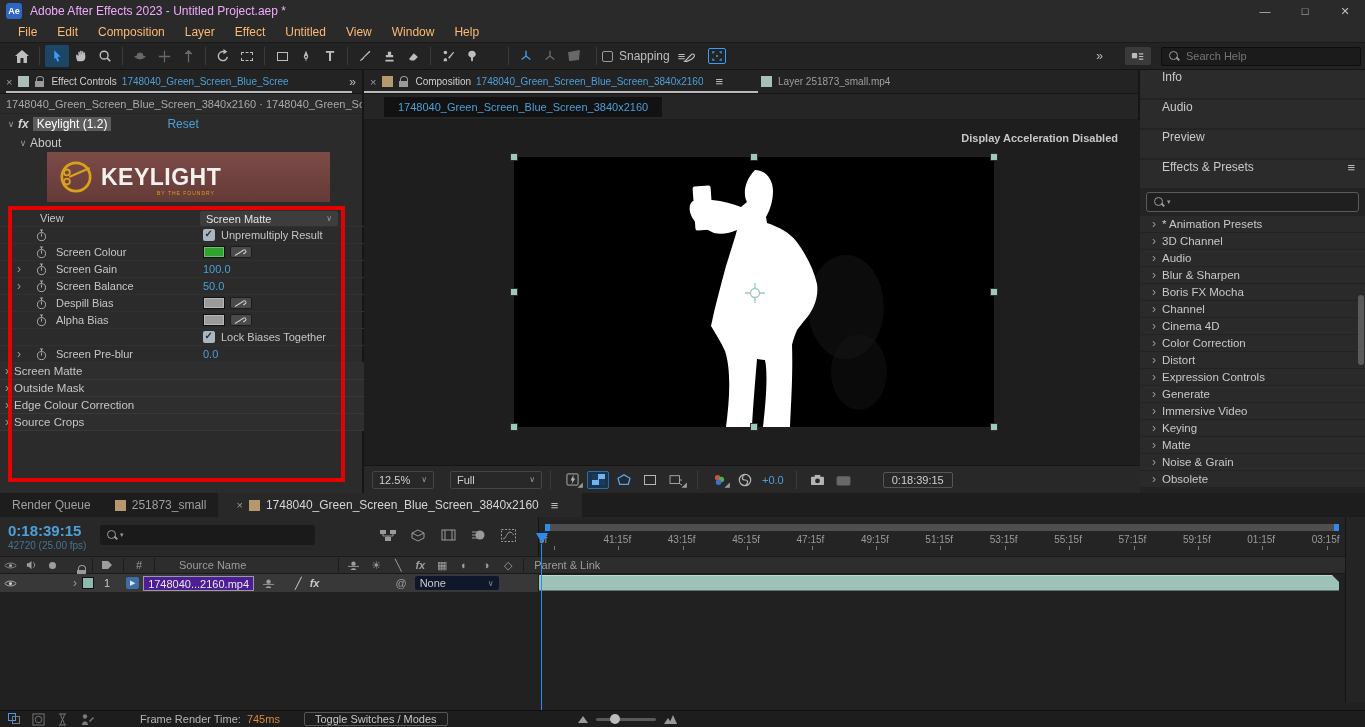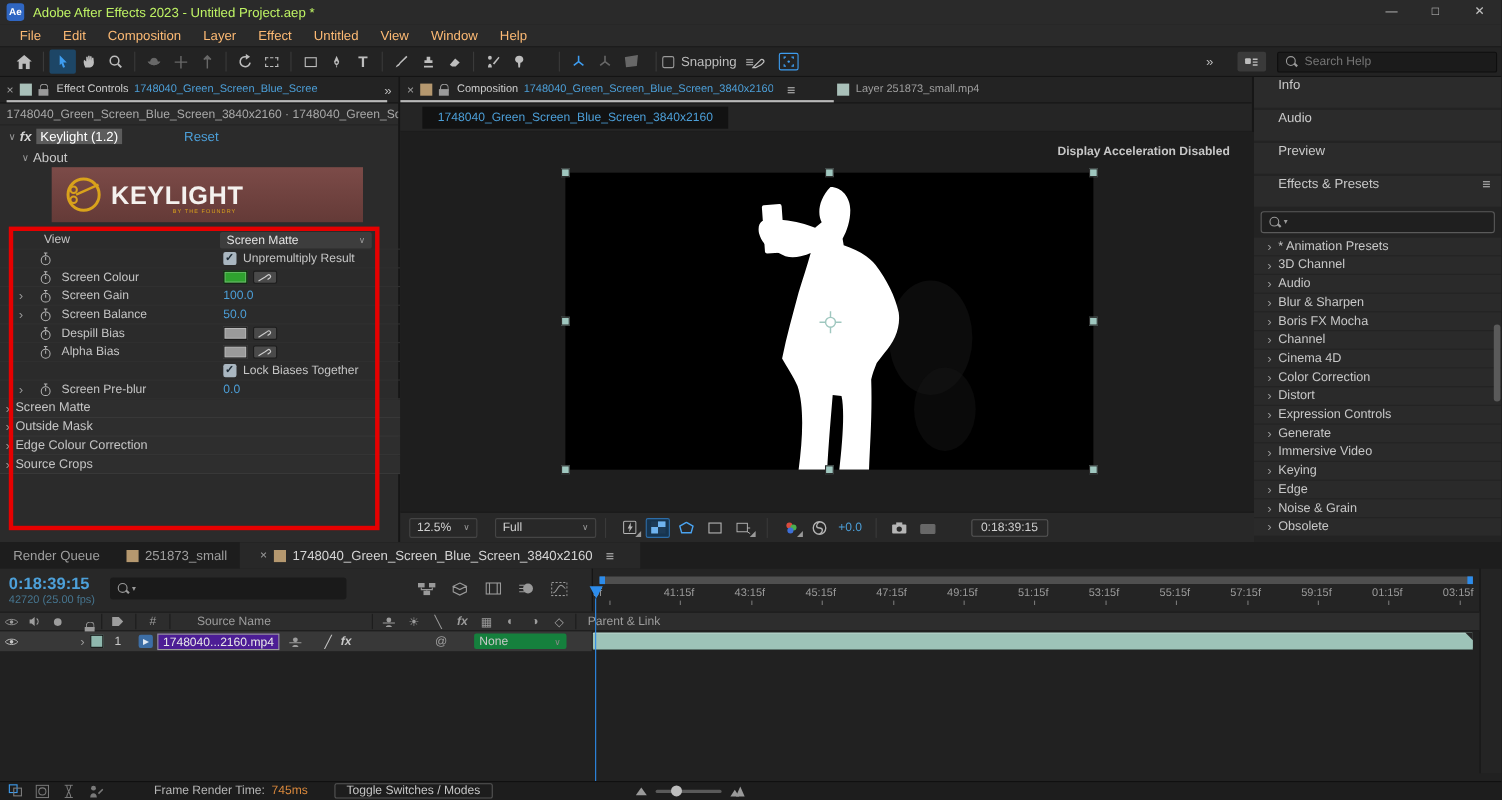--- a/index.html
+++ b/index.html
@@ -5,21 +5,21 @@
   *{box-sizing:border-box;margin:0;padding:0}
   body{width:1365px;height:727px;background:#1e1e1e;font-family:"Liberation Sans",sans-serif;
        font-size:12px;color:#c9c9c9;overflow:hidden;position:relative}
   svg{display:block}
 
   
   #titlebar{position:absolute;left:0;top:0;width:1365px;height:22px;background:#2a2a2a;
             display:flex;align-items:center;padding-left:6px}
   #app-badge{width:16px;height:16px;background:#2f66c2;border-radius:3px;color:#fff;
              font-size:9px;font-weight:bold;display:flex;align-items:center;justify-content:center}
-  #win-title{color:#bef264;font-size:12px;margin-left:8px}
+  #win-title{color:#f0abfc;font-size:12px;margin-left:8px}
   #win-btns{margin-left:auto;display:flex}
   #win-btns span{width:40px;text-align:center;color:#c0c0c0;font-size:11px;line-height:22px}
 
   
   #menubar{position:absolute;left:0;top:22px;width:1365px;height:21px;background:#2a2a2a;
            display:flex;align-items:center;padding-left:8px;border-bottom:1px solid #1a1a1a}
   .menu-item{padding:0 10px;color:#fdba74;font-size:12px}
 
   
   #toolbar{position:absolute;left:0;top:43px;width:1365px;height:27px;background:#232323;
@@ -182,22 +182,22 @@
   #tl-gutter{position:absolute;left:1345px;top:24px;width:20px;height:186px;background:#242424;border-left:1px solid #141414}
   .shield{width:12px;height:13px;background:#9a9a9a;clip-path:polygon(0 0,100% 0,100% 60%,50% 100%,0 60%);margin:4px auto}
   #tl-header{position:absolute;left:0;top:63px;width:1345px;height:18px;background:#2d2d2d;
              border-top:1px solid #1a1a1a;border-bottom:1px solid #1a1a1a;display:flex;align-items:center;font-size:11px;color:#9d9d9d}
   #tl-header .hicon{margin:0 4px;width:14px;text-align:center}
   .colsep{width:1px;height:14px;background:#1c1c1c;margin:0 4px}
   #tl-layer{position:absolute;left:0;top:81px;width:538px;height:18px;background:#383838;
             display:flex;align-items:center;font-size:11px;color:#c9c9c9}
   #layer-name-box{border:1px solid #9a9a9a;background:#4c1d95;padding:0 4px;height:15px;line-height:14px;
                   color:#e8e8e8;margin-left:4px}
-  #layer-parent{display:flex;align-items:center;background:#15803d;border-radius:2px;height:14px;
-                padding:0 5px;margin-left:24px;width:84px;color:#c9c9c9}
+  #layer-parent{display:flex;align-items:center;background:#0f172a;border-radius:2px;height:14px;
+                padding:0 5px;margin-left:8px;width:84px;color:#c9c9c9}
   #layer-parent::after{content:"∨";color:#888;font-size:8px;margin-left:auto}
   #layer-bar{position:absolute;left:539px;top:82px;width:800px;height:16px;border-radius:1px;
              box-shadow:inset 0 1px 0 rgba(255,255,255,.35), inset 0 -1px 0 rgba(0,0,0,.4)}
   #layer-bar::after{content:"";position:absolute;right:0;top:0;border-top:7px solid #242424;border-left:7px solid transparent}
   .vid-icon{width:13px;height:12px;background:#3d6ea5;border-radius:2px;color:#dfe9f3;font-size:7px;
             display:flex;align-items:center;justify-content:center}
   .lbl-swatch{width:12px;height:12px;border:1px solid #111}
   .eye-col{width:16px;text-align:center}
 
   
@@ -751,21 +751,21 @@
         <div class="cat-row">
         <span class="twirl-closed"></span>
         <span>Immersive Video</span>
       </div>
         <div class="cat-row">
         <span class="twirl-closed"></span>
         <span>Keying</span>
       </div>
         <div class="cat-row">
         <span class="twirl-closed"></span>
-        <span>Edge</span>
+        <span>Matte</span>
       </div>
         <div class="cat-row">
         <span class="twirl-closed"></span>
         <span>Noise &amp; Grain</span>
       </div>
         <div class="cat-row">
         <span class="twirl-closed"></span>
         <span>Obsolete</span>
       </div>
       </div>

